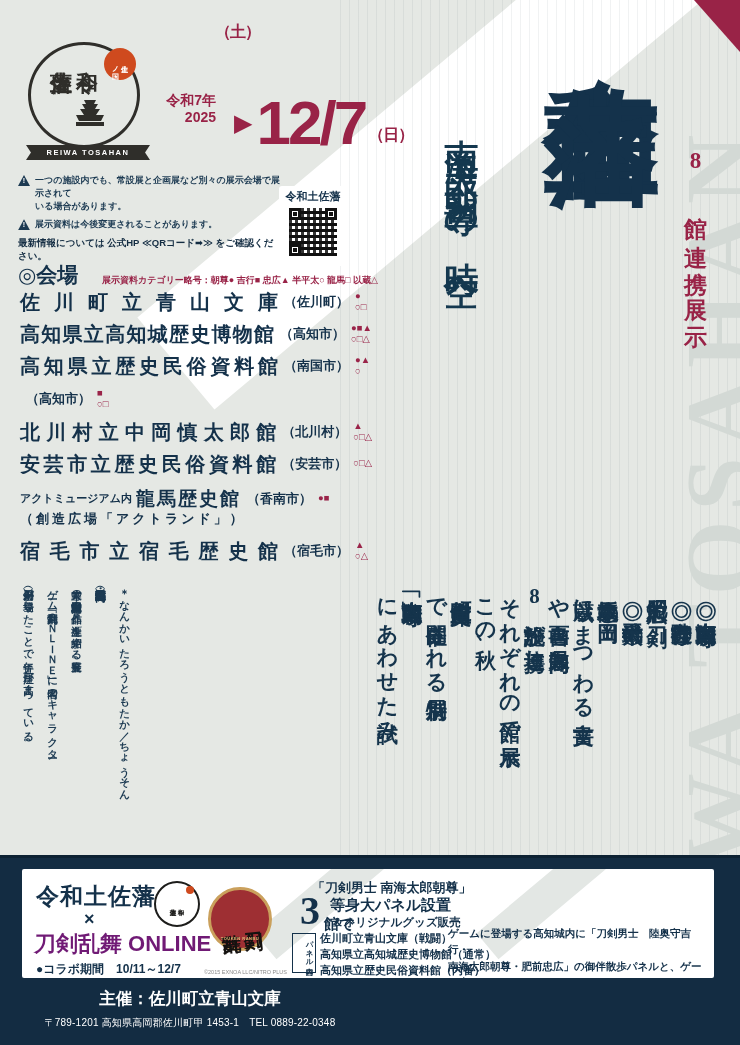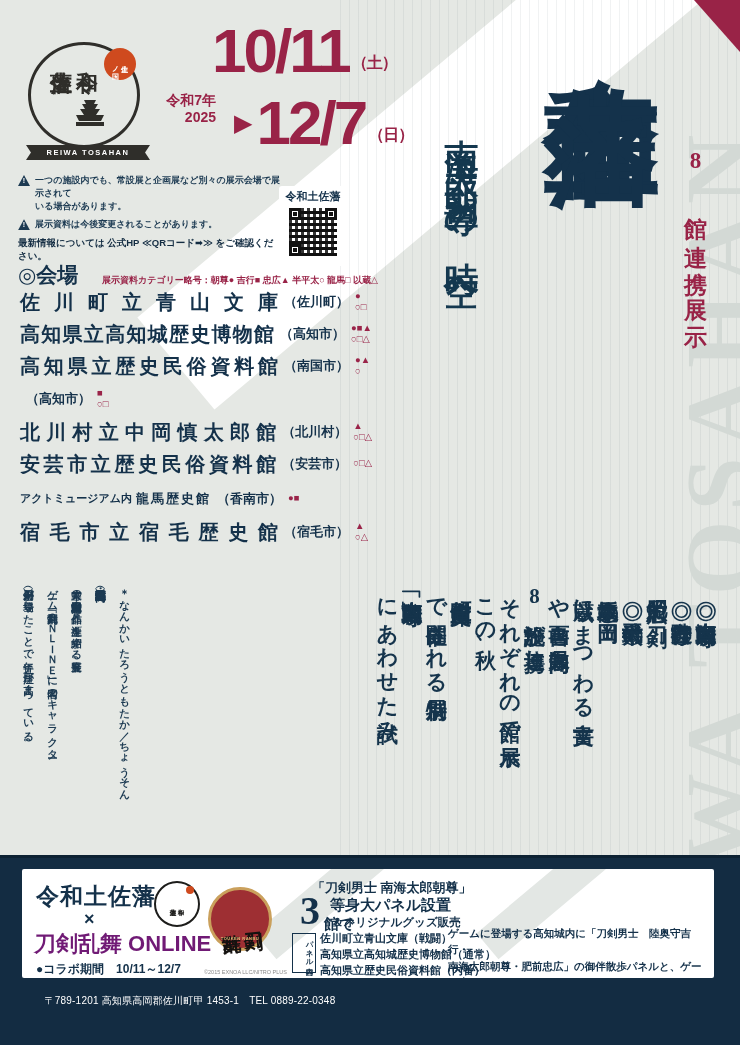--- a/index.html
+++ b/index.html
@@ -61,21 +61,21 @@
 
   
   .venues-heading{position:absolute;left:18px;top:261px;font-size:21px;font-weight:800;color:#14314a;z-index:5;}
   .venue-legend{position:absolute;left:102px;top:274px;font-size:9px;font-weight:700;color:#992347;z-index:5;}
   .venue-list{position:absolute;left:20px;top:291px;width:352px;z-index:5;}
   .vrow{display:flex;align-items:center;height:21px;}
   .m11{margin-bottom:11px;} .m12{margin-bottom:12px;} .m14{margin-bottom:14px;}
   .vname{display:inline-block;width:258px;font-size:20px;font-weight:800;color:#14314a;
       text-align:justify;text-align-last:justify;line-height:1;}
   .vprefix{font-size:11px;font-weight:800;color:#14314a;margin-right:4px;}
-  .vname-s{font-size:13px;font-weight:800;color:#14314a;letter-spacing:2px;line-height:1;}
+  .vname-s{font-size:19px;font-weight:800;color:#14314a;letter-spacing:2px;line-height:1;}
   .vcity{font-size:13px;font-weight:700;color:#14314a;margin-left:6px;white-space:nowrap;}
   .vsym{margin-left:6px;font-size:9.5px;line-height:1.15;color:#9a2449;white-space:pre-line;}
   .vsub{font-size:13px;font-weight:700;color:#14314a;letter-spacing:3px;height:18px;margin-top:1px;}
 
   
   .watermark{position:absolute;left:664px;top:-20px;height:1090px;writing-mode:vertical-rl;
       transform:rotate(180deg);font-family:"Liberation Serif",serif;font-weight:700;font-size:96px;
       letter-spacing:10px;color:#d3d9d5;z-index:2;}
   .main-title{position:absolute;left:544px;top:-14px;writing-mode:vertical-rl;text-orientation:upright;
       font-family:"Liberation Serif",serif;font-weight:700;font-size:116px;letter-spacing:3px;
@@ -165,21 +165,20 @@
     <svg class="logo-castle" width="40" height="32" viewBox="0 0 40 32">
       <path fill="#2f2e2a" d="M14 2h12l-2 4h4l-3 5h5l-4 6h8l-3 6H9l-3-6h8l-4-6h5l-3-5h4z"></path>
       <rect x="6" y="24" width="28" height="4" fill="#2f2e2a"></rect>
     </svg>
     <div class="logo-ribbon">REIWA TOSAHAN</div>
   </div>
 
   <div class="era">令和7年
 2025</div>
   <div class="bigdate d1">
-    <span class="num">10/11</span>
     <span class="day">（土）</span>
   </div>
   <div class="bigdate d2">
     <span class="arr">▶</span>
     <span class="num">12/7</span>
     <span class="day">（日）</span>
   </div>
 
   <div class="notices">
     <div class="notice">
@@ -240,20 +239,21 @@
       <span class="vcity">（安芸市）</span>
       <span class="vsym">○□△</span>
     </div>
     <div>
       <div class="vrow">
         <span class="vprefix">アクトミュージアム内</span>
         <span class="vname-s">龍馬歴史館</span>
         <span class="vcity">（香南市）</span>
         <span class="vsym">●■</span>
       </div>
+      <div class="vsub">（創造広場「アクトランド」）</div>
     </div>
     <div class="vrow" style="margin-top:12px;">
       <span class="vname">宿毛市立宿毛歴史館</span>
       <span class="vcity">（宿毛市）</span>
       <span class="vsym">▲
 ○△</span>
     </div>
   </div>
 
   <div class="main-title">令和土佐藩</div>
@@ -319,16 +319,17 @@
     </div>
 
     <div class="cb-right">
       <div class="cr-desc">ゲームに登場する高知城内に「刀剣男士　陸奥守吉行・
 南海太郎朝尊・肥前忠広」の御伴散歩パネルと、ゲーム内
 イベント「特命調査　文久土佐藩」の背景パネルを設置。</div>
     </div>
   </div>
 
   <div class="footer-col fc-left">
+    <div class="org">主催：佐川町立青山文庫</div>
     <div class="addr">〒789-1201 高知県高岡郡佐川町甲 1453-1　TEL 0889-22-0348</div>
   </div>
 
 </div>
 
 </body></html>

